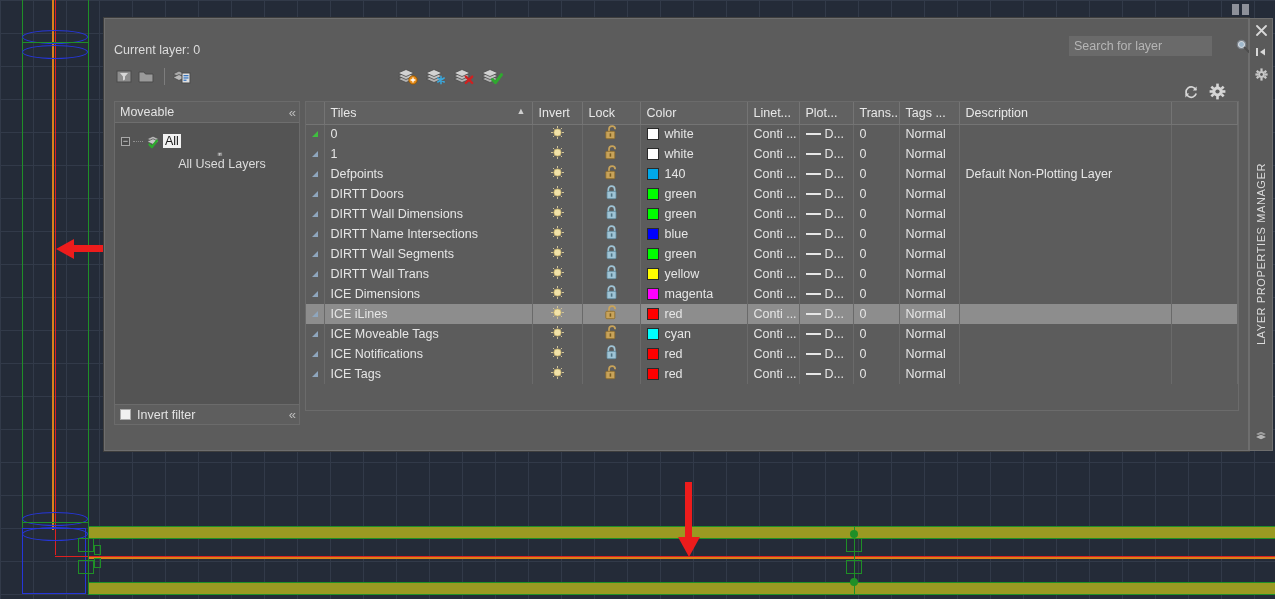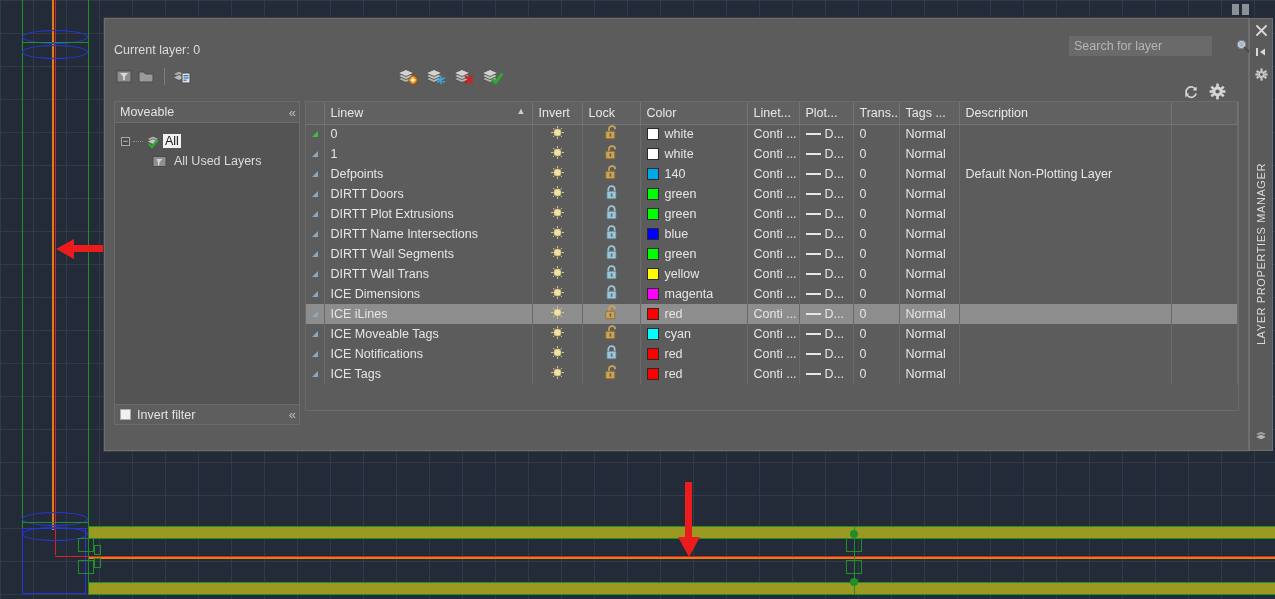--- a/index.html
+++ b/index.html
@@ -68,21 +68,21 @@
     background:#545454; border:1px solid #6b6b6b;
   }
   #filters-head {
     height:21px; background:#5e5e5e; border-bottom:1px solid #6e6e6e;
     display:flex; align-items:center; padding:0 5px;
   }
   #filters-head .lbl { font-size:12.5px; color:#e3e3e3; flex:1; }
   .chev { color:#bdbdbd; font-size:13px; letter-spacing:-2px; }
   #filter-tree { padding:8px 6px; font-size:12.5px; color:#dcdcdc; }
   .tree-row { display:flex; align-items:center; height:20px; }
-  .tree-row.indent { padding-left:30px; }
+  .tree-row.indent { padding-left:30px;flex-direction:column; }
   .expander {
     width:9px; height:9px; border:1px solid #a8a8a8; background:#4a4a4a;
     display:flex; align-items:center; justify-content:center;
     font-size:9px; line-height:7px; color:#e0e0e0; margin-right:3px; flex:0 0 auto;
   }
   .dots { width:10px; border-top:1px dotted #8e8e8e; margin-right:2px; }
   .sel-text { background:#f2f2f2; color:#1a1a1a; padding:0 2px; }
 
   #invert-filter {
     position:absolute; left:9px; top:385px; width:186px; height:21px;
@@ -401,21 +401,21 @@
           <col style="width:52px">
         <col style="width:54px">
           <col style="width:46px">
           <col style="width:60px">
         <col style="width:212px">
           <col>
       </colgroup>
       <thead>
         <tr>
           <th></th>
-          <th><span>Linew</span><span class="sortarrow">▲</span></th>
+          <th><span>Tiles</span><span class="sortarrow">▲</span></th>
           <th>Invert</th>
           <th>Lock</th>
           <th>Color</th>
           <th>Linet...</th>
           <th>Plot...</th>
           <th>Trans...</th>
           <th>Tags ...</th>
           <th>Description</th>
           <th></th>
         </tr>
@@ -514,21 +514,21 @@
             <td><span class="lw-dash"></span>D...</td>
             <td>0</td>
             <td>Normal</td>
             <td></td>
             <td></td>
           </tr>
           <tr>
             <td class="c-center"><svg width="8" height="8" viewBox="0 0 8 8">
                 <path d="M1 7 L7 1 L7 7 z" fill="#8fa6bd"></path>
               </svg></td>
-            <td>DIRTT Plot Extrusions</td>
+            <td>DIRTT Wall Dimensions</td>
             <td class="c-center"><svg width="15" height="15" viewBox="0 0 15 15">
                 <circle cx="7.5" cy="7.5" r="3.6" fill="#f2e2a8" stroke="#c9b469" stroke-width=".8"></circle>
                 <g stroke="#cfc195" stroke-width="1">
                   <path d="M7.5 1 v2 M7.5 12 v2 M1 7.5 h2 M12 7.5 h2 M3 3 l1.4 1.4 M10.6 10.6 l1.4 1.4 M12 3 l-1.4 1.4 M4.4 10.6 L3 12"></path>
                 </g>
               </svg></td>
             <td class="c-center"><svg width="13" height="15" viewBox="0 0 13 15">
                 <path d="M3.3 6.5 V4.4 a3.2 3.2 0 0 1 6.4 0 V6.5" stroke="#9fc4d6" stroke-width="1.7" fill="none"></path>
                 <rect x="2" y="6.3" width="9" height="7.4" rx="1" fill="#9fc4d6" stroke="#5f8a9e" stroke-width=".8"></rect>
                 <rect x="5.8" y="8.4" width="1.6" height="3.3" fill="#4d7486"></rect>

